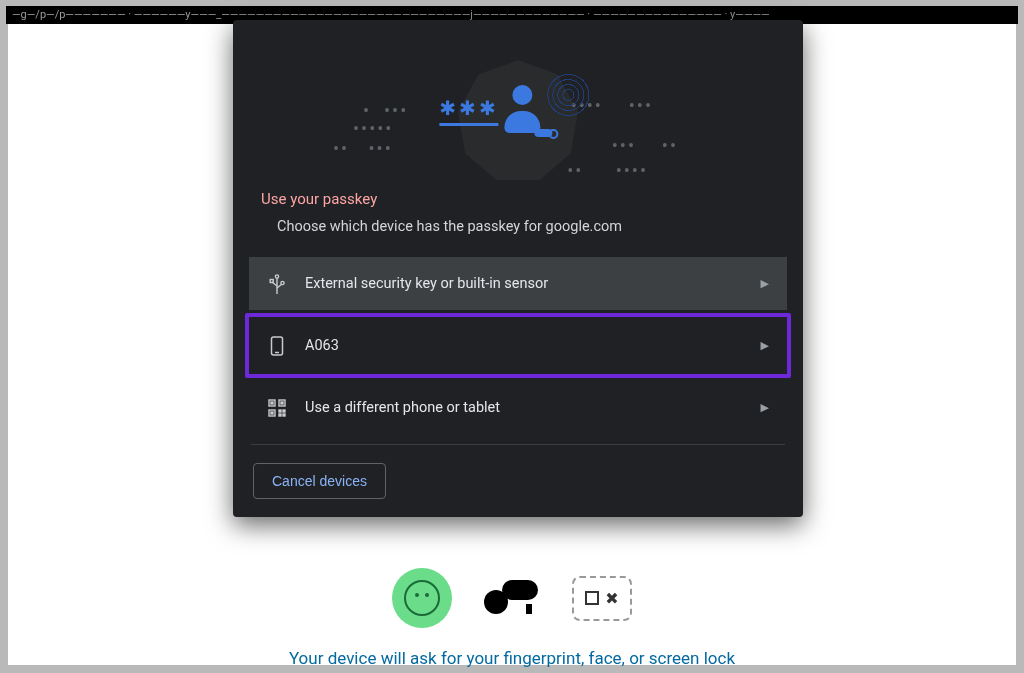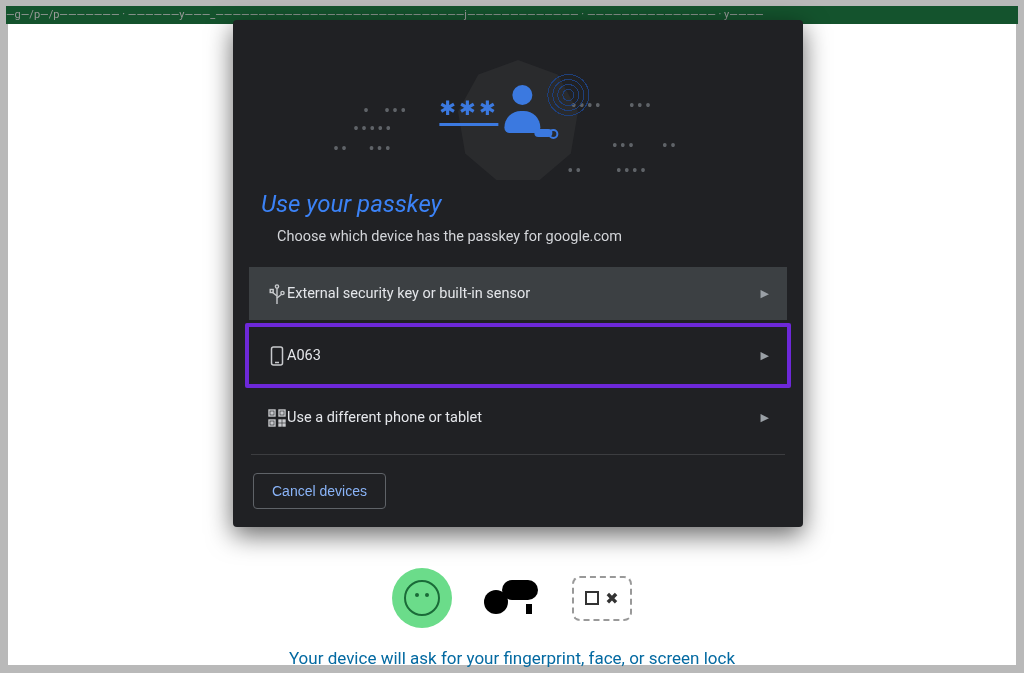--- a/index.html
+++ b/index.html
@@ -10,25 +10,25 @@
     width: 1024px;
     height: 673px;
     background: #fff;
     border: 8px solid #b9b9b9;
   }
 
   .topbar {
     position: absolute;
     top: -2px; left: -2px; right: -2px;
     height: 18px;
-    background: #14532d;
+    background: #000000;
     color: #9a9a9a;
     font-size: 11px;
     line-height: 18px;
-    padding: 0 0;
+    padding: 0 6px;
     overflow: hidden;
     white-space: nowrap;
   }
 
   .bg-illustration {
     position: absolute;
     top: 555px;
     left: 50%;
     transform: translateX(-50%);
     width: 420px;
@@ -120,35 +120,34 @@
   .person-key  { width:18px; height:8px; background:#3b79e0; border-radius:4px; position:absolute; bottom:0; right:-6px; }
   .person-key::after{content:'';position:absolute;right:-6px;top:0;width:6px;height:6px;border:2px solid #3b79e0;border-radius:50%;}
   .fingerprint {
     width:44px; height:44px; border-radius:50%;
     background:
       radial-gradient(circle, transparent 5px, #1e3f7a 5px, #1e3f7a 6px, transparent 6px, transparent 10px, #1e3f7a 10px, #1e3f7a 11px, transparent 11px, transparent 15px, #1e3f7a 15px, #1e3f7a 16px, transparent 16px, transparent 20px, #1e3f7a 20px, #1e3f7a 21px, transparent 21px);
     position:relative; top:-16px; left:-6px;
   }
 
   .heading {
-    font-size: 24px;
+    font-size: 15px;
     font-weight: 400;
     padding: 0 28px 10px;
-    color:#3b82f6;
-    font-style:italic;
+    color:#fca5a5;
   }
   .subtext {
     font-size: 14.5px;
     color: #d3d5d9;
     padding: 0 44px 22px;
   }
 
   .options { padding: 0 16px; }
   .option {
-    display:flex; align-items:center; 
+    display:flex; align-items:center; gap:18px;
     height: 53px;
     padding: 0 18px;
     font-size: 14.5px;
     color:#e4e6ea;
     cursor:pointer;
     border-radius:0;
   }
   .option.active { background:#3c4043; }
   .option .opt-icon { width:20px; height:20px; flex:none; display:flex; align-items:center; justify-content:center; color:#c8cacd; }
   .option .label { flex:1; }

